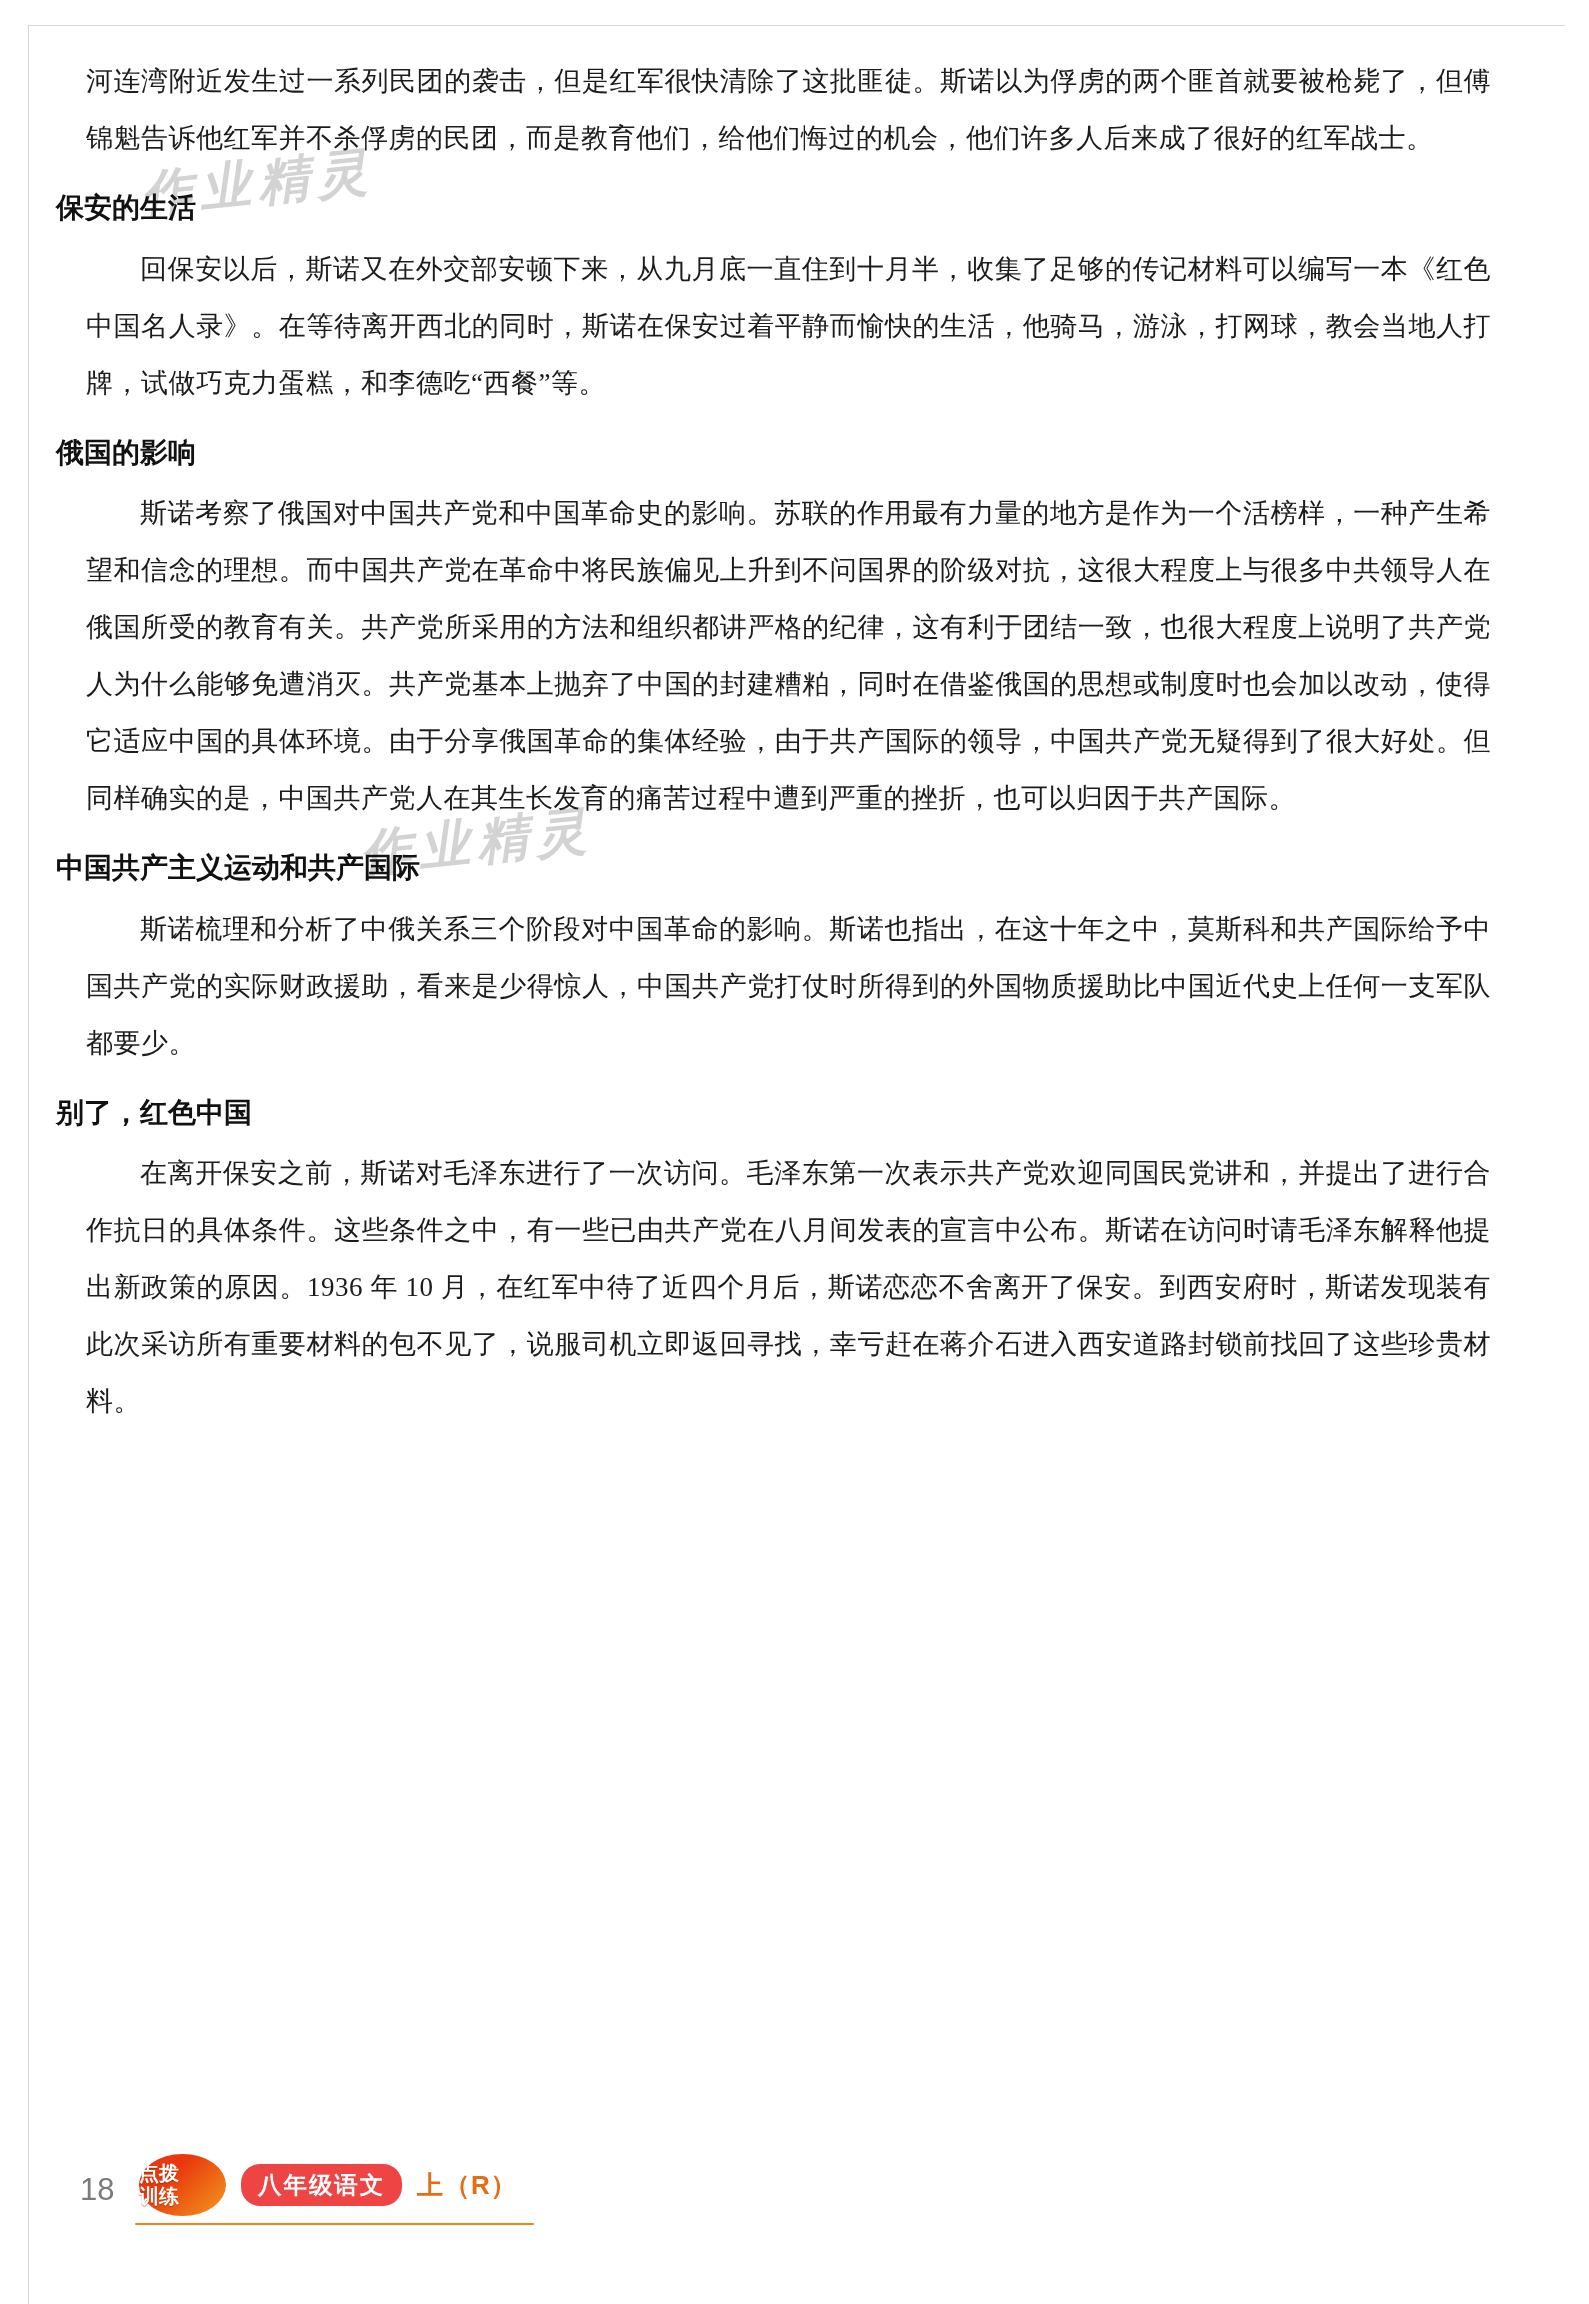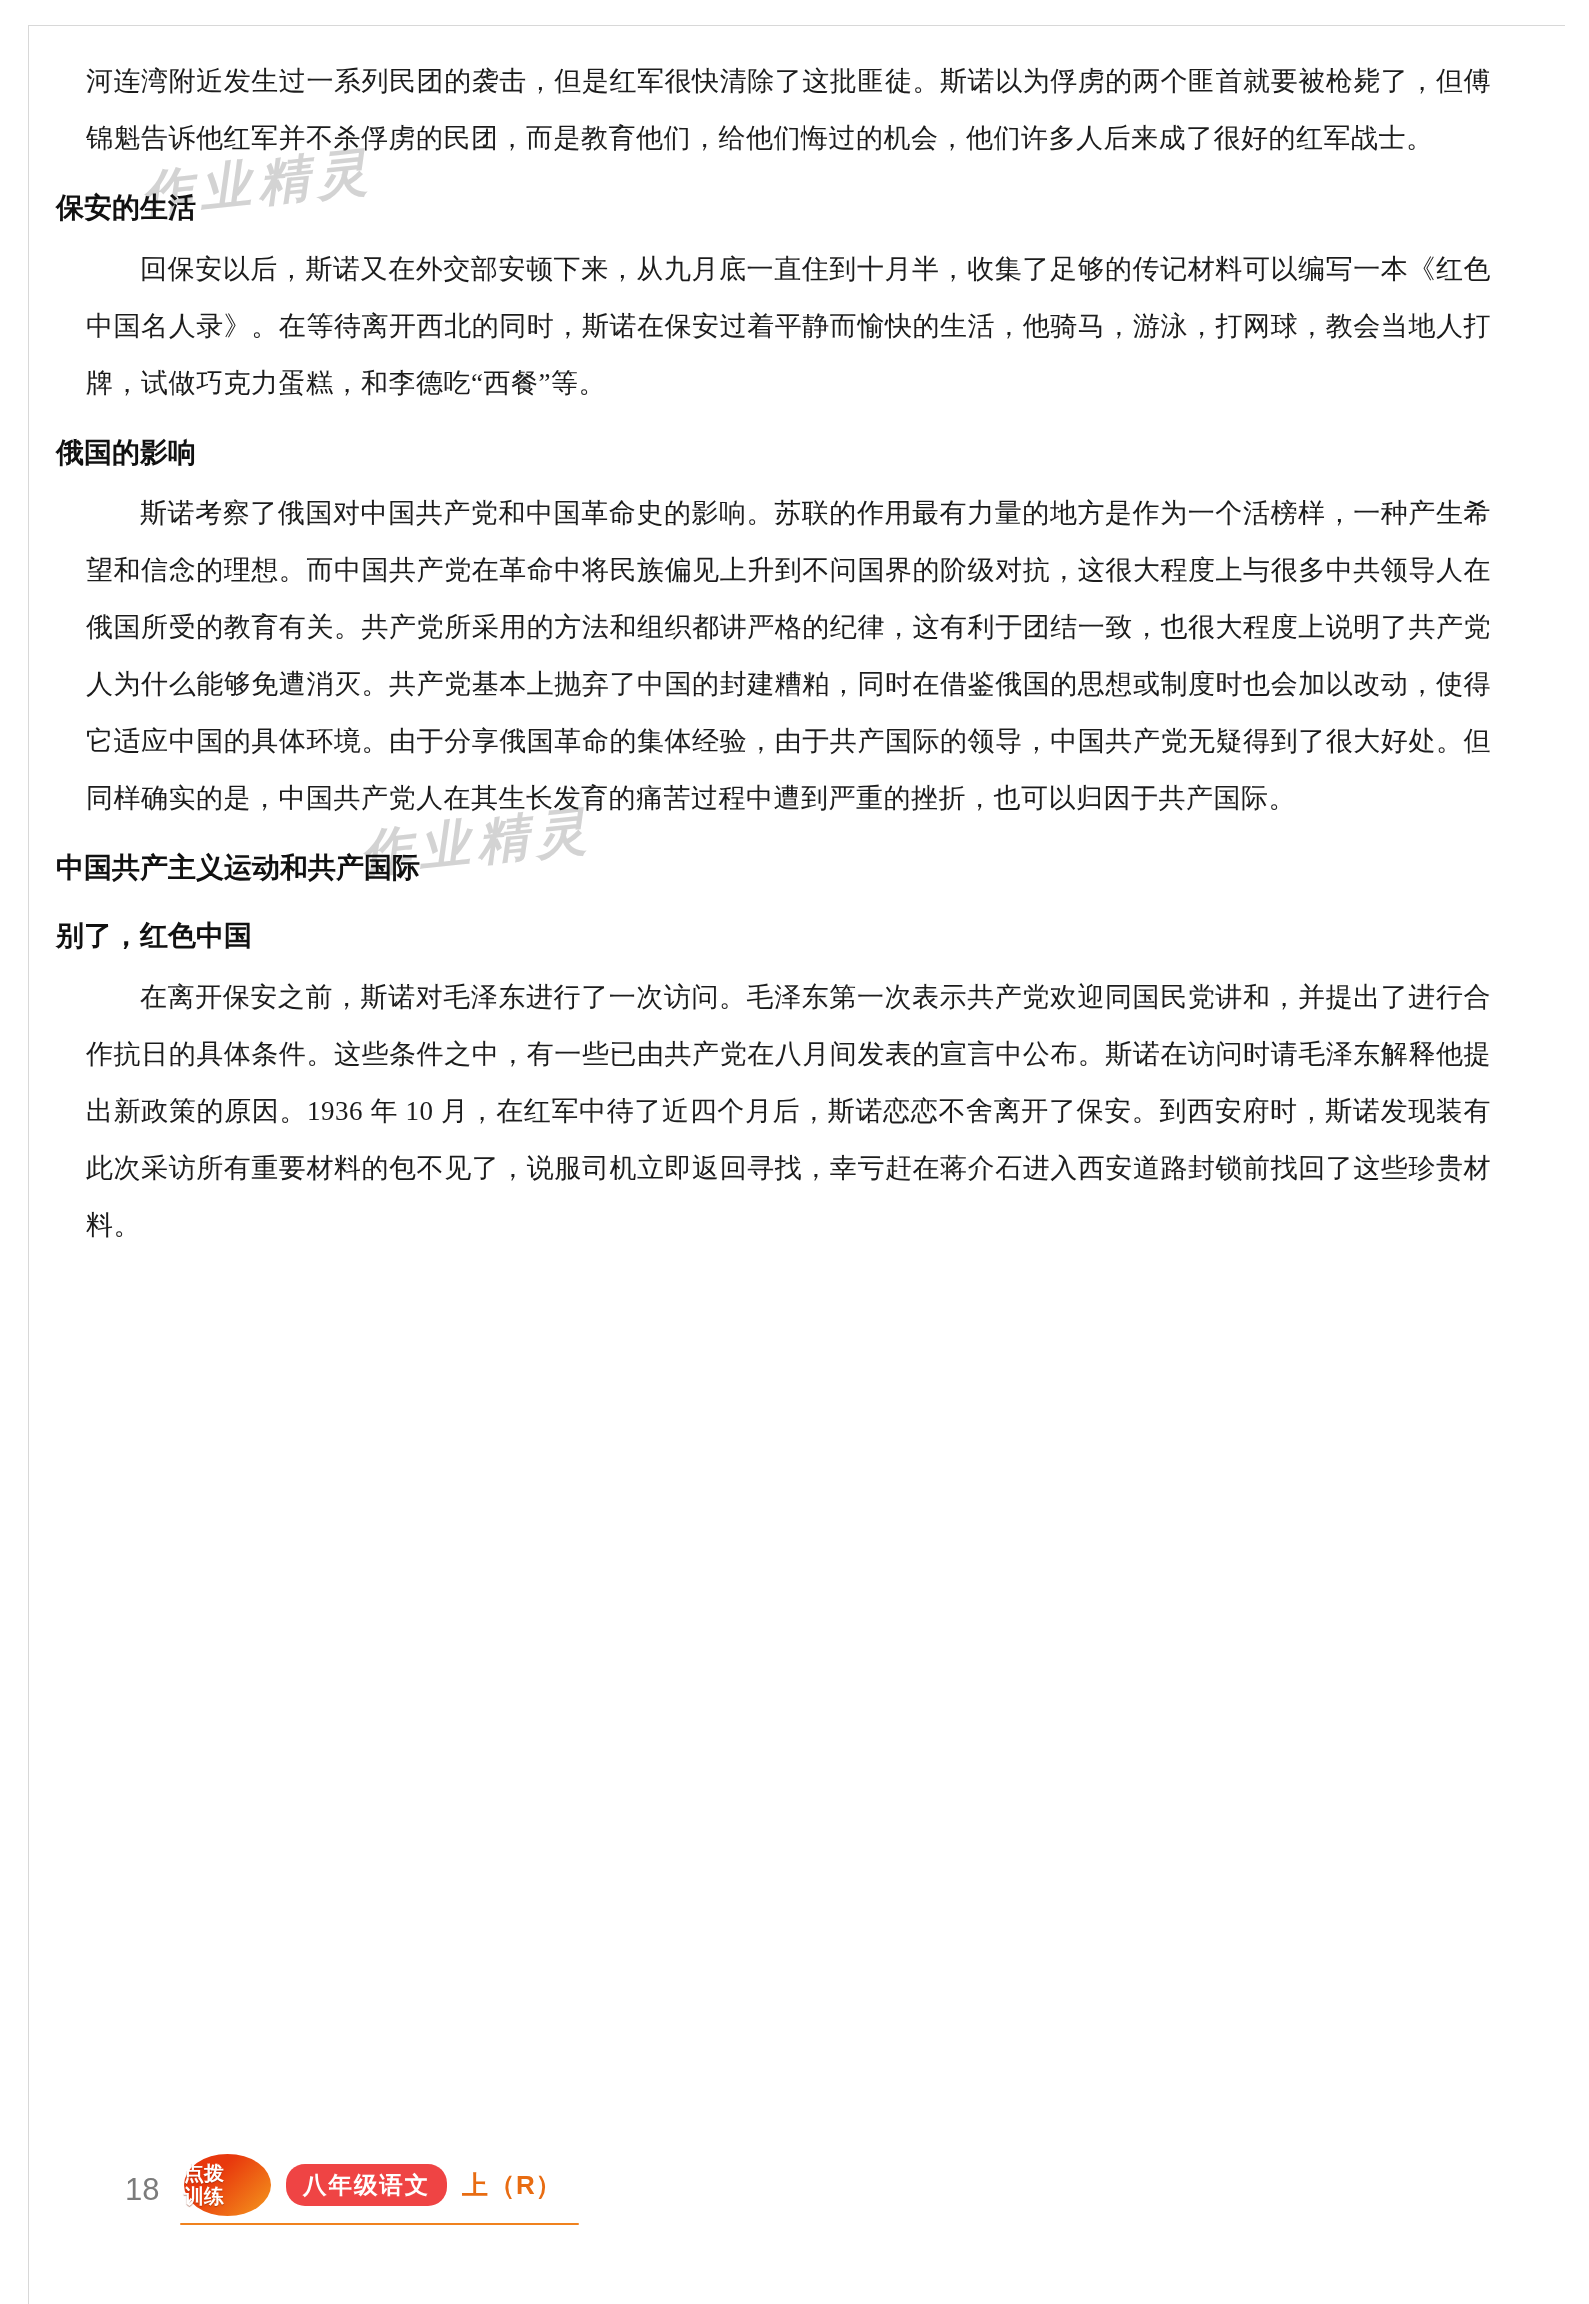--- a/index.html
+++ b/index.html
@@ -65,21 +65,20 @@
 
   
   .footer {
     position: absolute;
     left: 80px;
     top: 2154px;
     display: flex;
     align-items: center;
     gap: 19px;
     font-family: "Liberation Sans", "DejaVu Sans", sans-serif;
-    margin-left: 45px;
   }
   .page-num {
     font-size: 31px;
     color: #7b7b7b;
     margin-right: 5.6px;
   }
   .brand {
     position: relative;
     display: flex;
     align-items: center;
@@ -143,20 +142,21 @@
     <p class="para">回保安以后，斯诺又在外交部安顿下来，从九月底一直住到十月半，收集了足够的传记材料可以编写一本《红色中国名人录》。在等待离开西北的同时，斯诺在保安过着平静而愉快的生活，他骑马，游泳，打网球，教会当地人打牌，试做巧克力蛋糕，和李德吃“西餐”等。</p>
   </section>
 
   <section>
     <h3 class="sec-heading">俄国的影响</h3>
     <p class="para">斯诺考察了俄国对中国共产党和中国革命史的影响。苏联的作用最有力量的地方是作为一个活榜样，一种产生希望和信念的理想。而中国共产党在革命中将民族偏见上升到不问国界的阶级对抗，这很大程度上与很多中共领导人在俄国所受的教育有关。共产党所采用的方法和组织都讲严格的纪律，这有利于团结一致，也很大程度上说明了共产党人为什么能够免遭消灭。共产党基本上抛弃了中国的封建糟粕，同时在借鉴俄国的思想或制度时也会加以改动，使得它适应中国的具体环境。由于分享俄国革命的集体经验，由于共产国际的领导，中国共产党无疑得到了很大好处。但同样确实的是，中国共产党人在其生长发育的痛苦过程中遭到严重的挫折，也可以归因于共产国际。</p>
   </section>
 
   <section>
     <h3 class="sec-heading">中国共产主义运动和共产国际</h3>
+    <p class="para">斯诺梳理和分析了中俄关系三个阶段对中国革命的影响。斯诺也指出，在这十年之中，莫斯科和共产国际给予中国共产党的实际财政援助，看来是少得惊人，中国共产党打仗时所得到的外国物质援助比中国近代史上任何一支军队都要少。</p>
   </section>
 
 
   <section>
     <h3 class="sec-heading">别了，红色中国</h3>
     <p class="para">在离开保安之前，斯诺对毛泽东进行了一次访问。毛泽东第一次表示共产党欢迎同国民党讲和，并提出了进行合作抗日的具体条件。这些条件之中，有一些已由共产党在八月间发表的宣言中公布。斯诺在访问时请毛泽东解释他提出新政策的原因。1936 年 10 月，在红军中待了近四个月后，斯诺恋恋不舍离开了保安。到西安府时，斯诺发现装有此次采访所有重要材料的包不见了，说服司机立即返回寻找，幸亏赶在蒋介石进入西安道路封锁前找回了这些珍贵材料。</p>
   </section>
 
 </main>
 

